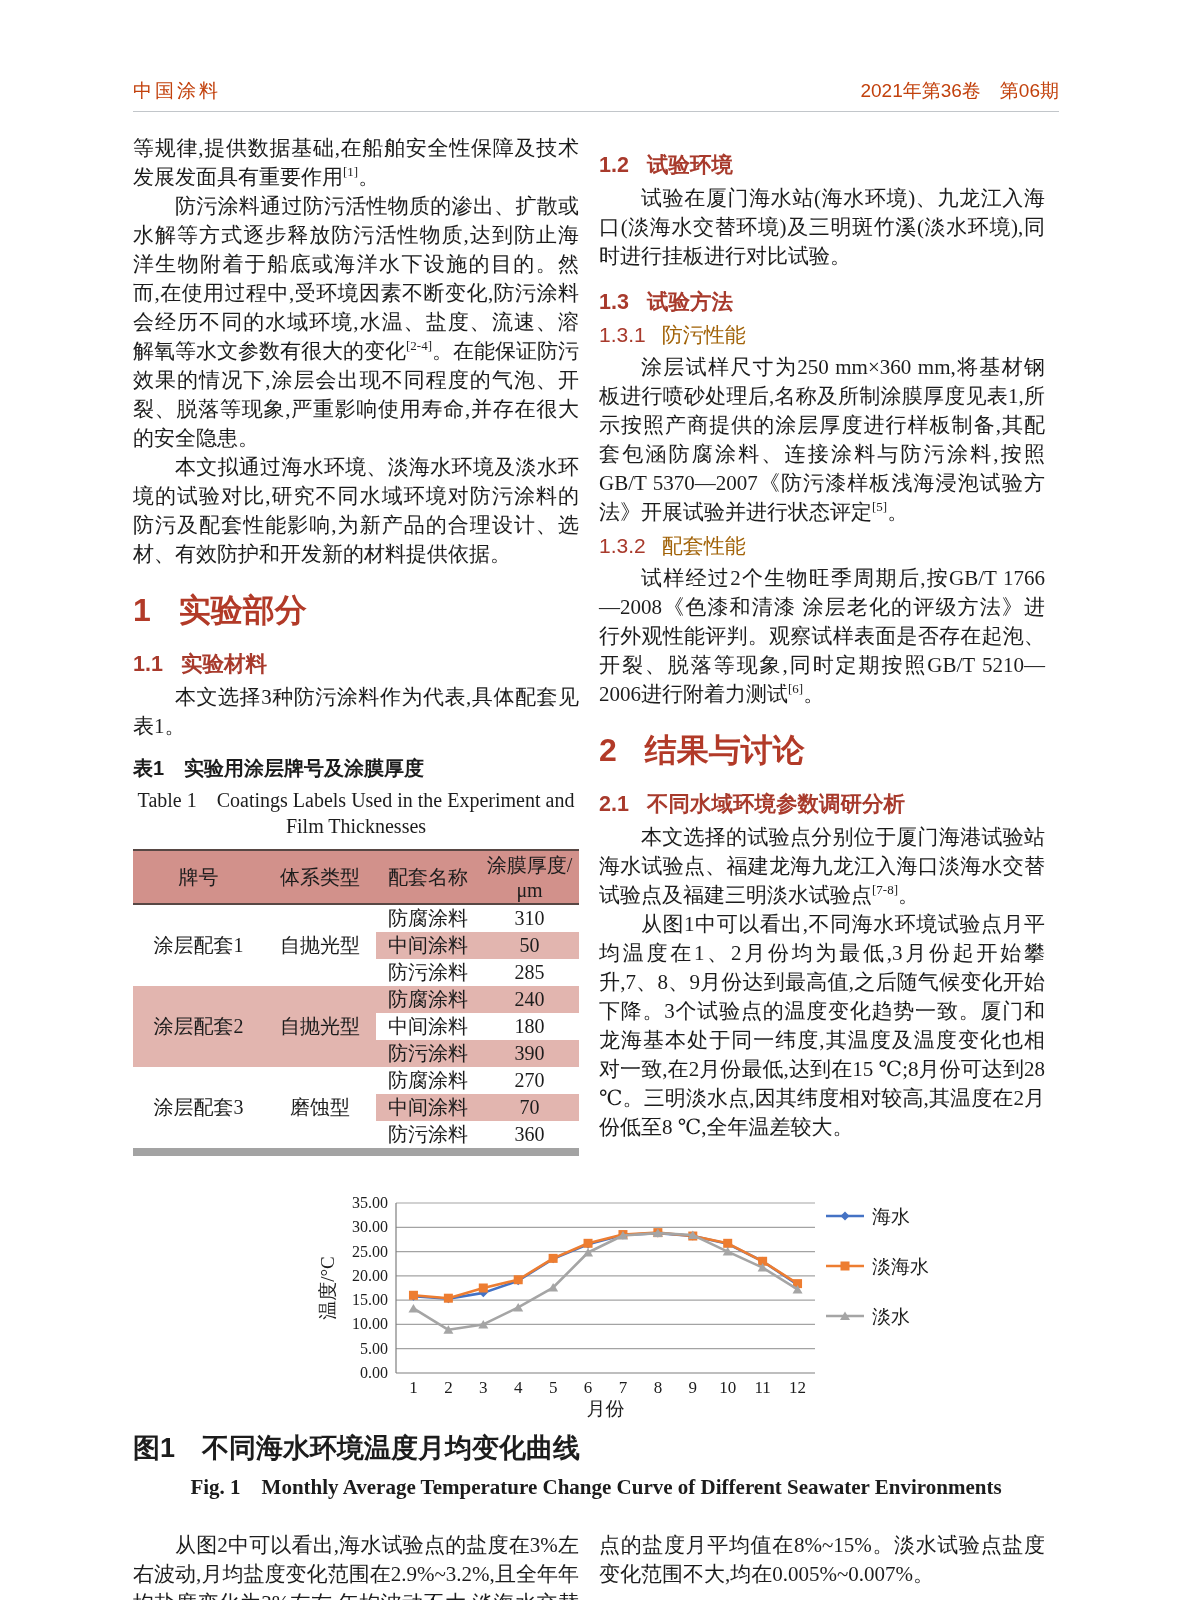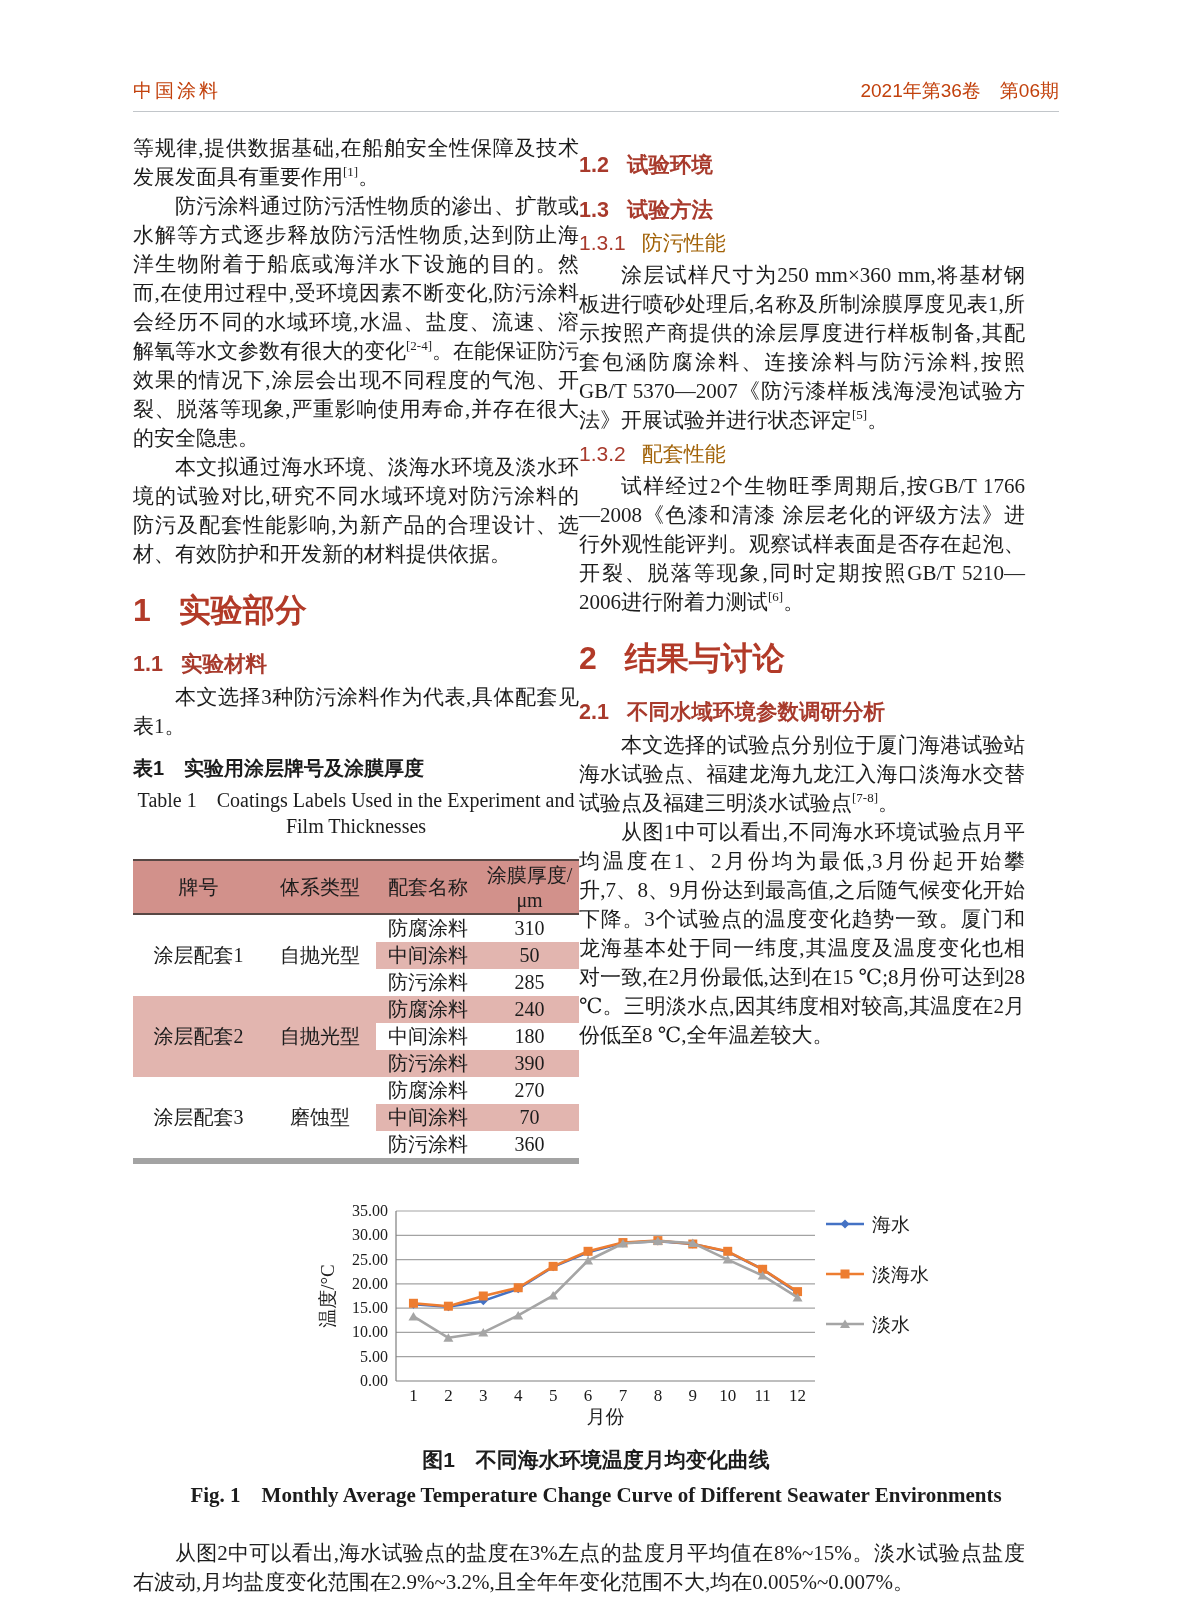--- a/index.html
+++ b/index.html
@@ -4,48 +4,48 @@
 <style>
   html,body{margin:0;padding:0;background:#ffffff;}
   body{width:1187px;height:1600px;position:relative;font-family:"Liberation Serif","DejaVu Serif",serif;color:#1c1c1c;}
   .page{padding:78px 128px 0 133px;box-sizing:border-box;width:1187px;}
 
   
   .jheader{display:flex;justify-content:space-between;align-items:flex-end;color:#c2410c;font-size:19px;padding-bottom:7px;border-bottom:1.5px solid #c2c6ca;font-family:"Liberation Sans","DejaVu Sans",sans-serif;}
   .jheader .jname{letter-spacing:3px;}
 
   
-  .two-col{display:flex;margin-top:22px;}
+  .two-col{display:flex;gap:20px;margin-top:22px;}
   .col{width:446px;flex:0 0 446px;}
   p.body{font-size:21px;line-height:29px;margin:0;text-align:justify;}
   p.ind{text-indent:2em;}
   sup{font-size:13px;line-height:0;}
 
   
   .h-big{font-family:"Liberation Sans","DejaVu Sans",sans-serif;font-weight:bold;color:#b23a28;font-size:32px;margin:20px 0 10px 0;}
   .h-big .num{margin-right:28px;}
   .h-mid{font-family:"Liberation Sans","DejaVu Sans",sans-serif;font-weight:bold;color:#a83a2c;font-size:21.5px;margin:16px 0 5px 0;}
   .h-mid .num{margin-right:18px;}
   .h-sub{font-size:21px;margin:5px 0 4px 0;}
   .h-sub .num{font-family:"Liberation Sans","DejaVu Sans",sans-serif;color:#a83a2c;margin-right:16px;}
   .h-sub .lbl{color:#a16207;text-align:right;}
 
   
   .tbl-cap-cn{font-family:"Liberation Sans","DejaVu Sans",sans-serif;font-weight:bold;font-size:20px;text-align:left;margin-top:14px;}
   .tbl-cap-en{font-weight:normal;font-size:20px;text-align:center;line-height:26px;margin-top:5px;}
-  table.coatings{border-collapse:collapse;width:446px;margin-top:20px;border-top:2px solid #574744;border-bottom:6px solid #a3a3a3;}
+  table.coatings{border-collapse:collapse;width:446px;margin-top:10px;border-top:2px solid #574744;border-bottom:8px solid #a3a3a3;}
   table.coatings th{background:#d2918b;font-weight:normal;font-size:20px;height:31px;border-bottom:2px solid #574744;}
   table.coatings td{font-size:20px;text-align:center;height:25.5px;padding:0 2px;}
   td.pink{background:#e2b5af;}
   .cw1{width:132px;}.cw2{width:112px;}.cw3{width:104px;}.cw4{width:98px;}
 
   
   figure.fig{margin:14px 0 0 0;width:926px;}
   .chart-wrap{margin-left:185px;width:650px;}
-  .fig-cap-cn{font-family:"Liberation Sans","DejaVu Sans",sans-serif;font-weight:bold;font-size:21px;text-align:center;margin-top:12px;}
+  .fig-cap-cn{font-family:"Liberation Sans","DejaVu Sans",sans-serif;font-weight:bold;font-size:27px;text-align:left;margin-top:4px;}
   .fig-cap-en{font-weight:bold;font-size:21px;text-align:center;margin-top:7px;}
 
   
   .bottom{margin-top:30px;}
 </style>
 </head>
 <body>
 
 <div class="page">
 
@@ -115,20 +115,21 @@
             <tr>
               <td class="cw3">防污涂料</td>
               <td class="cw4">360</td>
             </tr>
           </tbody>
       </table>
     </div>
 
     <div class="col">
       <div class="h-mid"><span class="num">1.2</span><span>试验环境</span></div>
+      <p class="body ind">试验在厦门海水站(海水环境)、九龙江入海口(淡海水交替环境)及三明斑竹溪(淡水环境),同时进行挂板进行对比试验。</p>
       <div class="h-mid"><span class="num">1.3</span><span>试验方法</span></div>
       <div class="h-sub"><span class="num">1.3.1</span><span class="lbl">防污性能</span></div>
       <p class="body ind">涂层试样尺寸为250 mm×360 mm,将基材钢板进行喷砂处理后,名称及所制涂膜厚度见表1,所示按照产商提供的涂层厚度进行样板制备,其配套包涵防腐涂料、连接涂料与防污涂料,按照GB/T 5370—2007《防污漆样板浅海浸泡试验方法》开展试验并进行状态评定<sup>[5]</sup>。</p>
       <div class="h-sub"><span class="num">1.3.2</span><span class="lbl">配套性能</span></div>
       <p class="body ind">试样经过2个生物旺季周期后,按GB/T 1766—2008《色漆和清漆 涂层老化的评级方法》进行外观性能评判。观察试样表面是否存在起泡、开裂、脱落等现象,同时定期按照GB/T 5210—2006进行附着力测试<sup>[6]</sup>。</p>
       <div class="h-big"><span class="num">2</span><span>结果与讨论</span></div>
       <div class="h-mid"><span class="num">2.1</span><span>不同水域环境参数调研分析</span></div>
       <p class="body ind">本文选择的试验点分别位于厦门海港试验站海水试验点、福建龙海九龙江入海口淡海水交替试验点及福建三明淡水试验点<sup>[7-8]</sup>。</p>
       <p class="body ind">从图1中可以看出,不同海水环境试验点月平均温度在1、2月份均为最低,3月份起开始攀升,7、8、9月份达到最高值,之后随气候变化开始下降。3个试验点的温度变化趋势一致。厦门和龙海基本处于同一纬度,其温度及温度变化也相对一致,在2月份最低,达到在15 ℃;8月份可达到28 ℃。三明淡水点,因其纬度相对较高,其温度在2月份低至8 ℃,全年温差较大。</p>
     </div>

